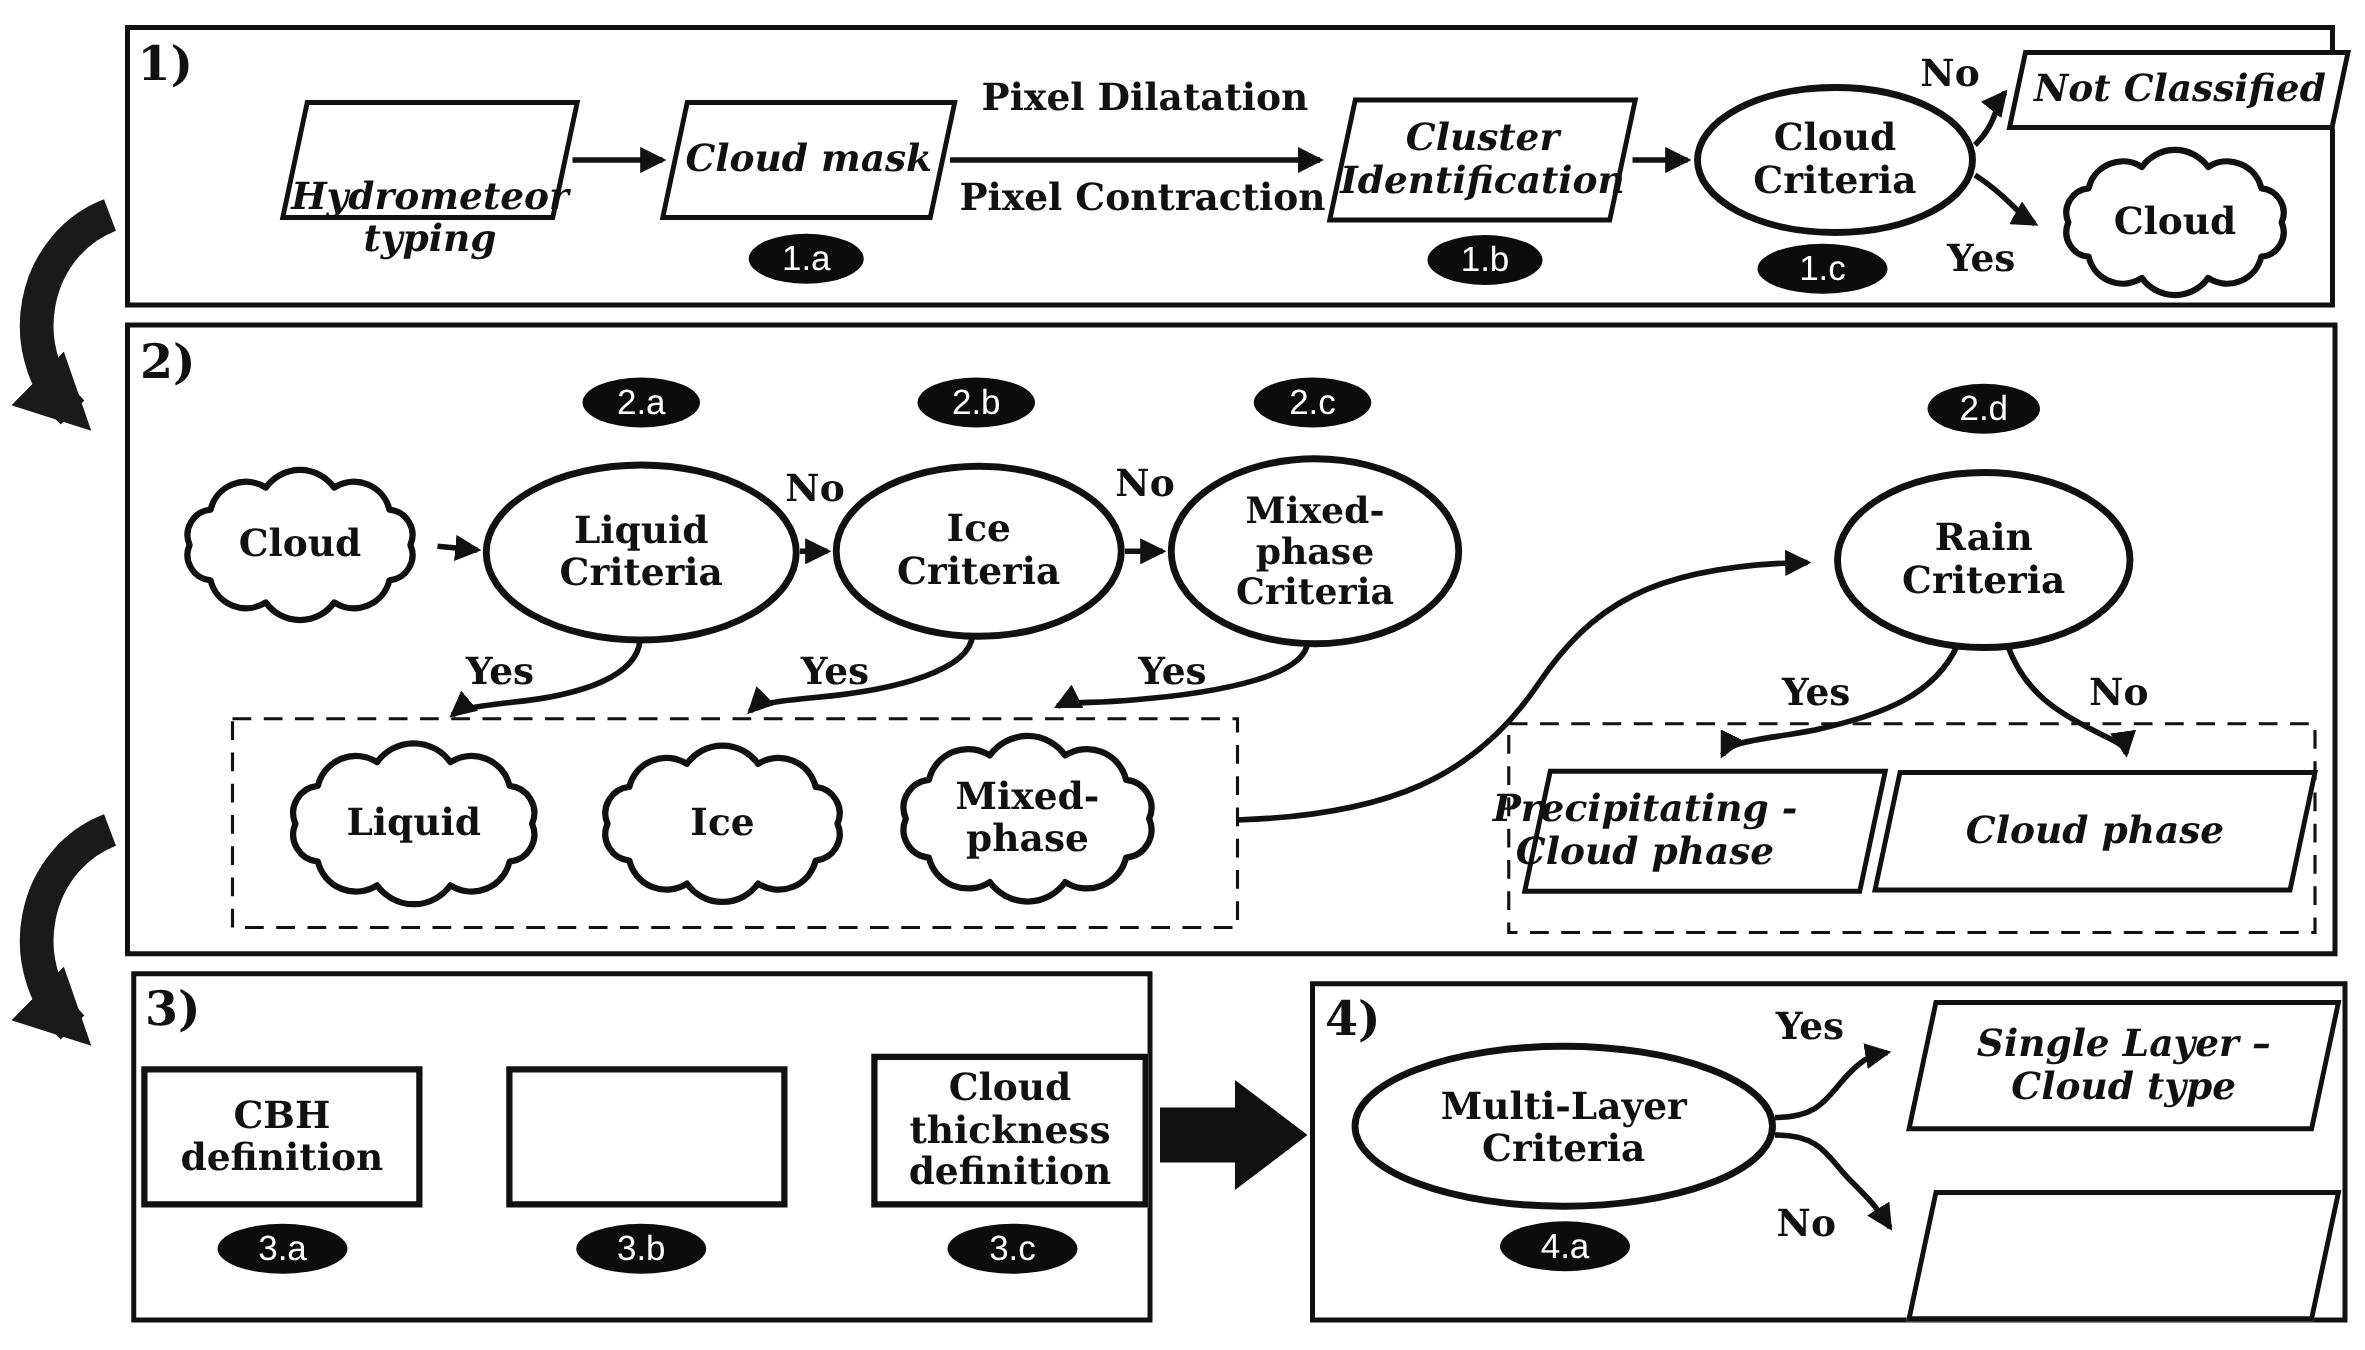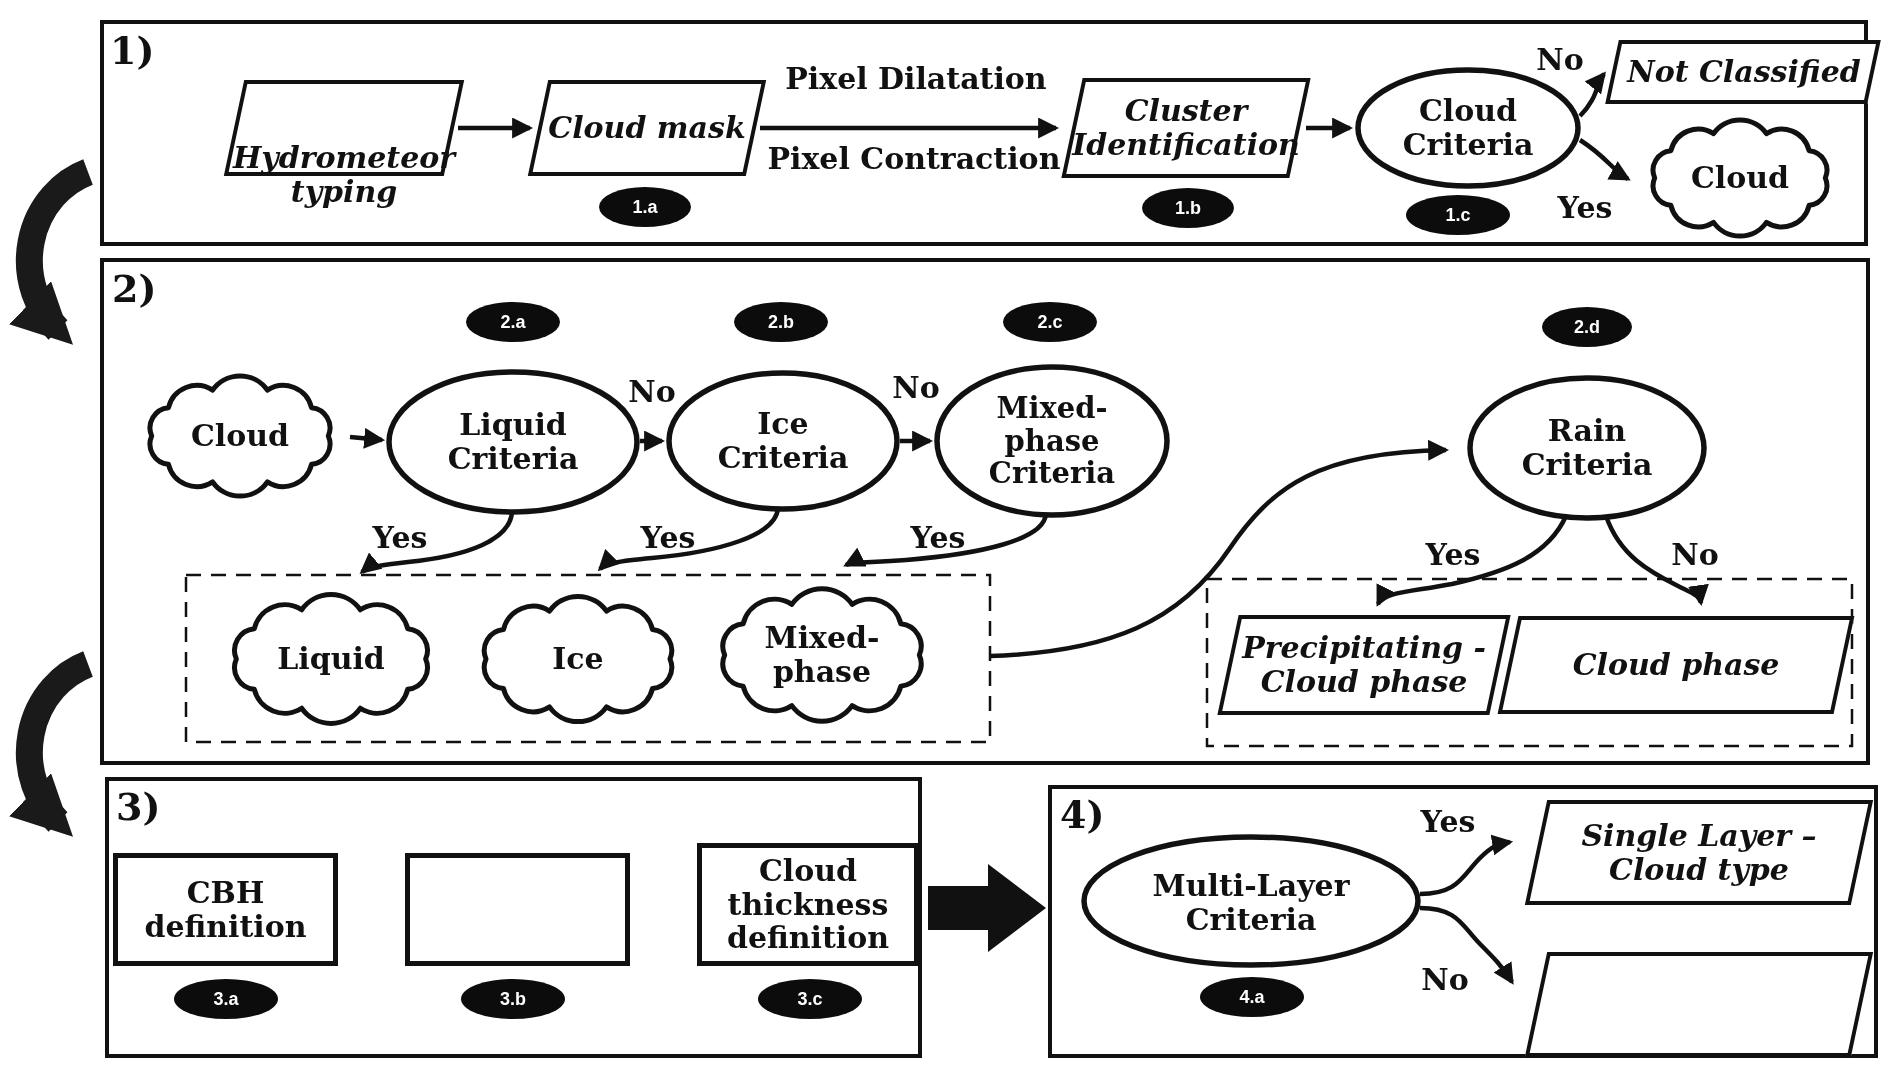--- a/index.html
+++ b/index.html
@@ -6,21 +6,21 @@
   .stage{position:relative;width:1892px;height:1080px;background:#fff;overflow:hidden;
          font-family:"DejaVu Serif","Liberation Serif",serif;color:#111;}
   .box{position:absolute;border:4px solid #111;background:transparent;box-sizing:border-box;}
   .para{position:absolute;border:4px solid #111;background:#fff;box-sizing:border-box;transform:skewX(-12deg);}
   .rect{position:absolute;border:5px solid #111;background:#fff;box-sizing:border-box;}
   .txt{position:absolute;display:flex;align-items:center;justify-content:center;text-align:center;
        font-weight:bold;font-size:30px;line-height:1.12;z-index:6;}
   .ital{font-style:italic;}
   .num{font-size:38px;justify-content:flex-start;align-items:flex-start;}
   .oval{position:absolute;border-radius:50%;background:#0c0c0c;color:#fff;display:flex;align-items:center;
-        justify-content:center;font-family:"Liberation Sans",sans-serif;font-weight:bold;font-size:18px;z-index:6;}
+        justify-content:center;font-family:"Liberation Sans",sans-serif;font-weight:normal;font-size:28px;z-index:6;}
   .small{font-size:29px;}
   svg.layer{position:absolute;left:0;top:0;z-index:4;}
   .shape{z-index:5;}
 </style>
 </head>
 <body>
 
 <div class="stage">
 
   <div class="box" style="left:100px;top:20px;width:1768px;height:226px;"></div>
@@ -123,21 +123,21 @@
   <div class="txt" style="left:620px;top:374px;width:64px;height:36px;">No</div>
   <div class="txt" style="left:884px;top:370px;width:64px;height:36px;">No</div>
   <div class="txt" style="left:360px;top:520px;width:80px;height:36px;">Yes</div>
   <div class="txt" style="left:628px;top:520px;width:80px;height:36px;">Yes</div>
   <div class="txt" style="left:898px;top:520px;width:80px;height:36px;">Yes</div>
   <div class="txt" style="left:1413px;top:537px;width:80px;height:36px;">Yes</div>
   <div class="txt" style="left:1663px;top:537px;width:64px;height:36px;">No</div>
   <div class="txt" style="left:211px;top:588px;width:240px;height:142px;">Liquid</div>
   <div class="txt" style="left:463px;top:590px;width:230px;height:138px;">Ice</div>
   <div class="txt" style="left:762px;top:582px;width:120px;height:146px;">Mixed-phase</div>
-  <div class="txt ital" style="left:1232px;top:615px;width:264px;height:100px;">Precipitating - Cloud phase</div>
+  <div class="txt ital" style="left:1184px;top:615px;width:264px;height:100px;">Precipitating - Cloud phase</div>
   <div class="txt ital" style="left:1508px;top:616px;width:336px;height:98px;">Cloud phase</div>
   <div class="oval" style="left:466px;top:302px;width:94px;height:40px;">2.a</div>
   <div class="oval" style="left:734px;top:302px;width:94px;height:40px;">2.b</div>
   <div class="oval" style="left:1003px;top:302px;width:94px;height:40px;">2.c</div>
   <div class="oval" style="left:1542px;top:307px;width:90px;height:40px;">2.d</div>
 
   <div class="txt" style="left:113px;top:853px;width:225px;height:113px;">CBH definition</div>
   <div class="txt" style="left:697px;top:843px;width:222px;height:123px;">Cloud thickness definition</div>
   <div class="oval" style="left:174px;top:979px;width:104px;height:40px;">3.a</div>
   <div class="oval" style="left:461px;top:979px;width:104px;height:40px;">3.b</div>

